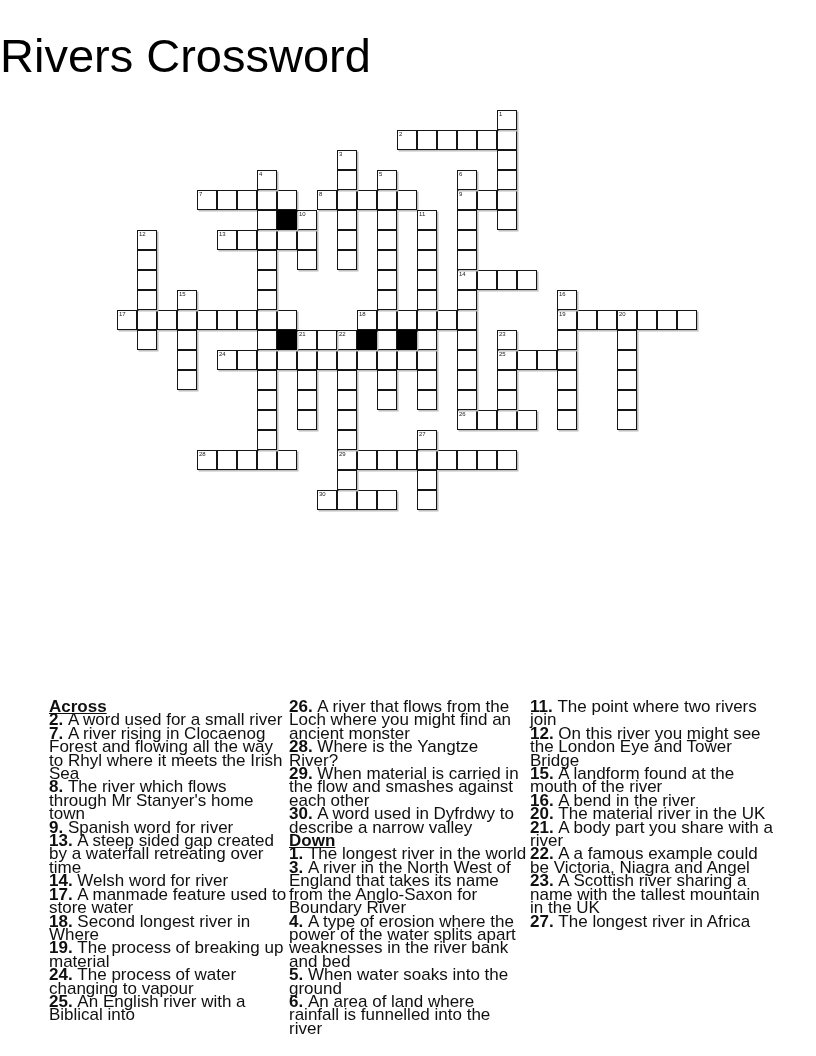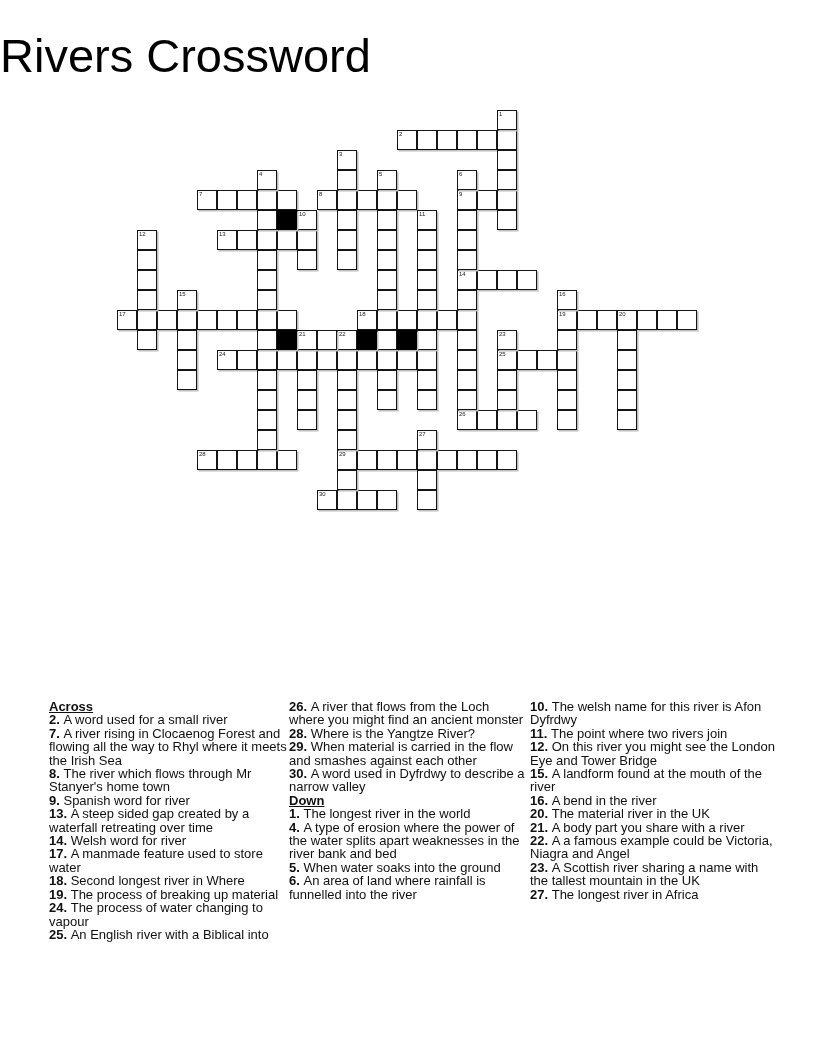--- a/index.html
+++ b/index.html
@@ -24,21 +24,21 @@
     border:1px solid #161616;
     box-shadow:1.5px 1.5px 0 #bdbdbd;
   }
   .cell.black { background:#000000; border-color:#000000; }
   .cell .num {
     position:absolute; top:0px; left:1px;
     font-size:6px; line-height:7px; color:#222;
     font-family:"Liberation Sans", sans-serif;
   }
   .clues { position:absolute; top:700px; left:0; width:816px; }
-  .clue-col { position:absolute; top:0; font-size:13px; line-height:13.4px; color:#101010; }
+  .clue-col { position:absolute; top:0; font-size:17px; line-height:13.4px; color:#101010; }
   #clue-col-1 { left:49px;  width:238px; }
   #clue-col-2 { left:289px; width:238px; }
   #clue-col-3 { left:530px; width:246px; }
   .clue-header { font-weight:bold; text-decoration:underline; }
   .clue { font-weight:normal; }
   .clue .n { font-weight:bold; }
 </style>
 </head>
 <body>
 
@@ -296,26 +296,26 @@
       <div class="clue"><span class="n">24. </span><span>The process of water changing to vapour</span></div>
       <div class="clue"><span class="n">25. </span><span>An English river with a Biblical into</span></div>
     </div>
   <div class="clue-col" id="clue-col-2">
       <div class="clue"><span class="n">26. </span><span>A river that flows from the Loch where you might find an ancient monster</span></div>
       <div class="clue"><span class="n">28. </span><span>Where is the Yangtze River?</span></div>
       <div class="clue"><span class="n">29. </span><span>When material is carried in the flow and smashes against each other</span></div>
       <div class="clue"><span class="n">30. </span><span>A word used in Dyfrdwy to describe a narrow valley</span></div>
       <div class="clue-header">Down</div>
       <div class="clue"><span class="n">1. </span><span>The longest river in the world</span></div>
+      <div class="clue"><span class="n">3. </span><span>A river in the North West of England that takes its name from the Anglo-Saxon for Boundary River</span></div>
       <div class="clue"><span class="n">4. </span><span>A type of erosion where the power of the water splits apart weaknesses in the river bank and bed</span></div>
       <div class="clue"><span class="n">5. </span><span>When water soaks into the ground</span></div>
       <div class="clue"><span class="n">6. </span><span>An area of land where rainfall is funnelled into the river</span></div>
     </div>
   <div class="clue-col" id="clue-col-3">
-      <div class="clue"><span class="n">10. </span><span>The welsh name for this river is Afon Dyfrdwy</span></div>
       <div class="clue"><span class="n">11. </span><span>The point where two rivers join</span></div>
       <div class="clue"><span class="n">12. </span><span>On this river you might see the London Eye and Tower Bridge</span></div>
       <div class="clue"><span class="n">15. </span><span>A landform found at the mouth of the river</span></div>
       <div class="clue"><span class="n">16. </span><span>A bend in the river</span></div>
       <div class="clue"><span class="n">20. </span><span>The material river in the UK</span></div>
       <div class="clue"><span class="n">21. </span><span>A body part you share with a river</span></div>
       <div class="clue"><span class="n">22. </span><span>A a famous example could be Victoria, Niagra and Angel</span></div>
       <div class="clue"><span class="n">23. </span><span>A Scottish river sharing a name with the tallest mountain in the UK</span></div>
       <div class="clue"><span class="n">27. </span><span>The longest river in Africa</span></div>
     </div>

